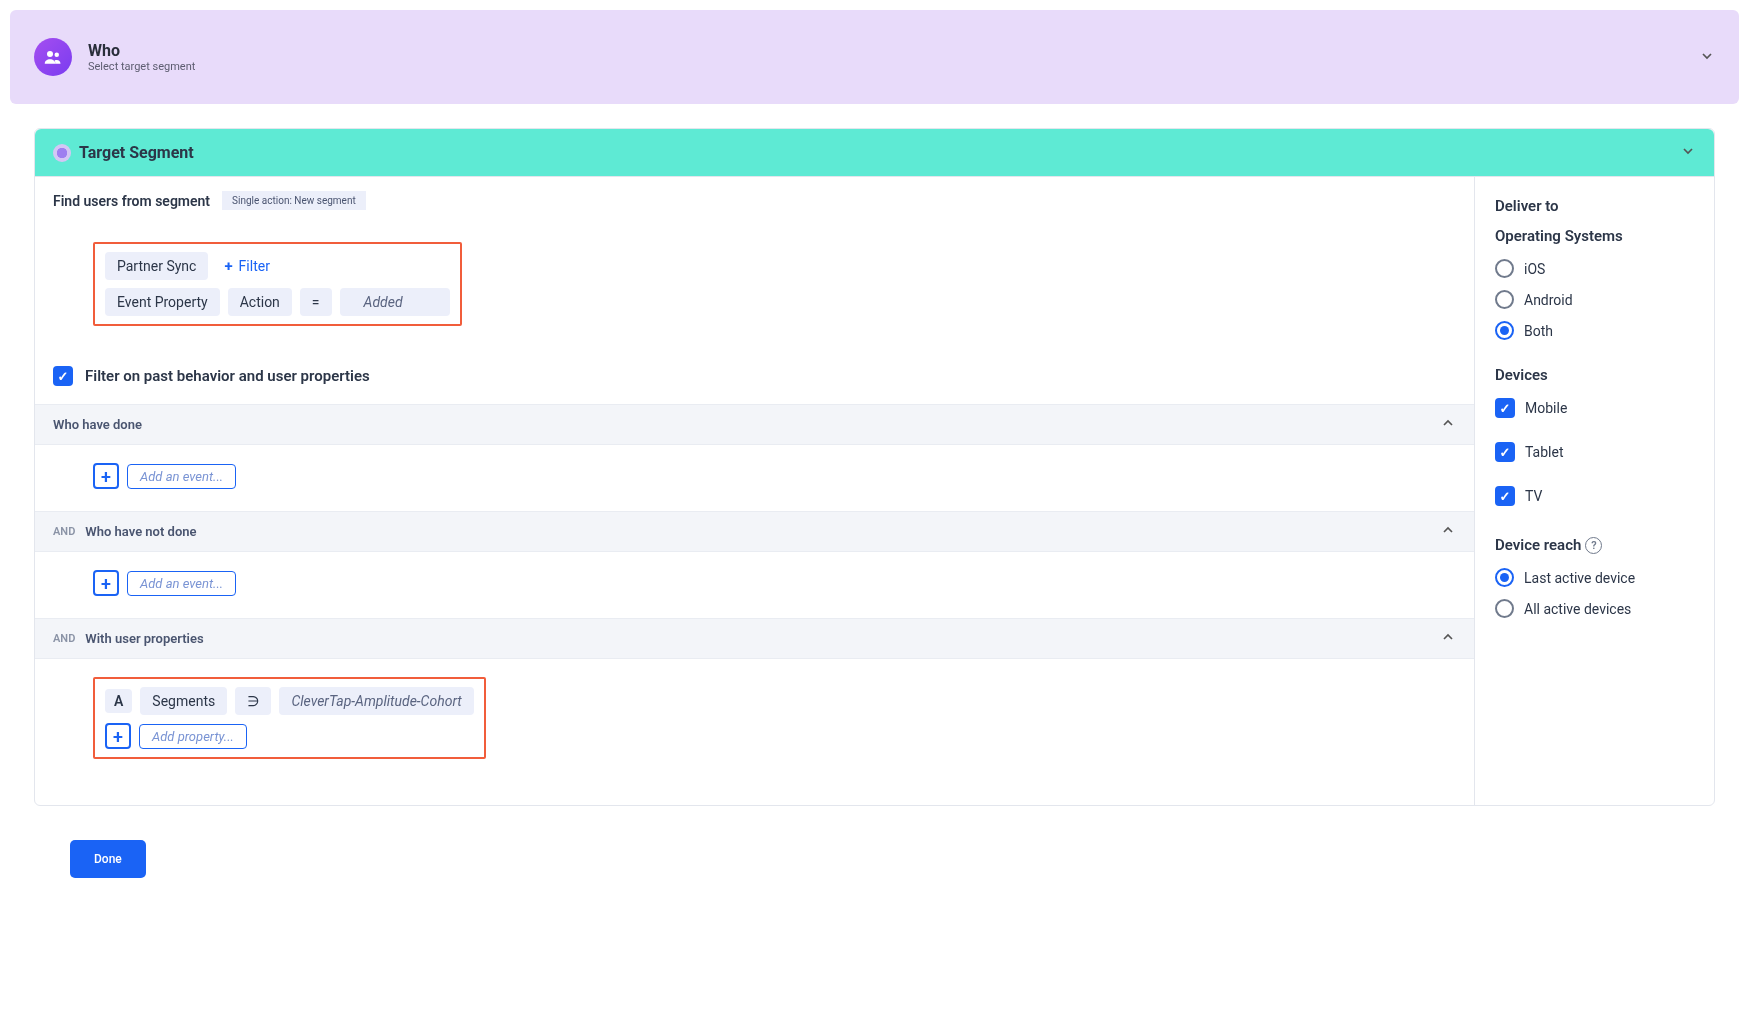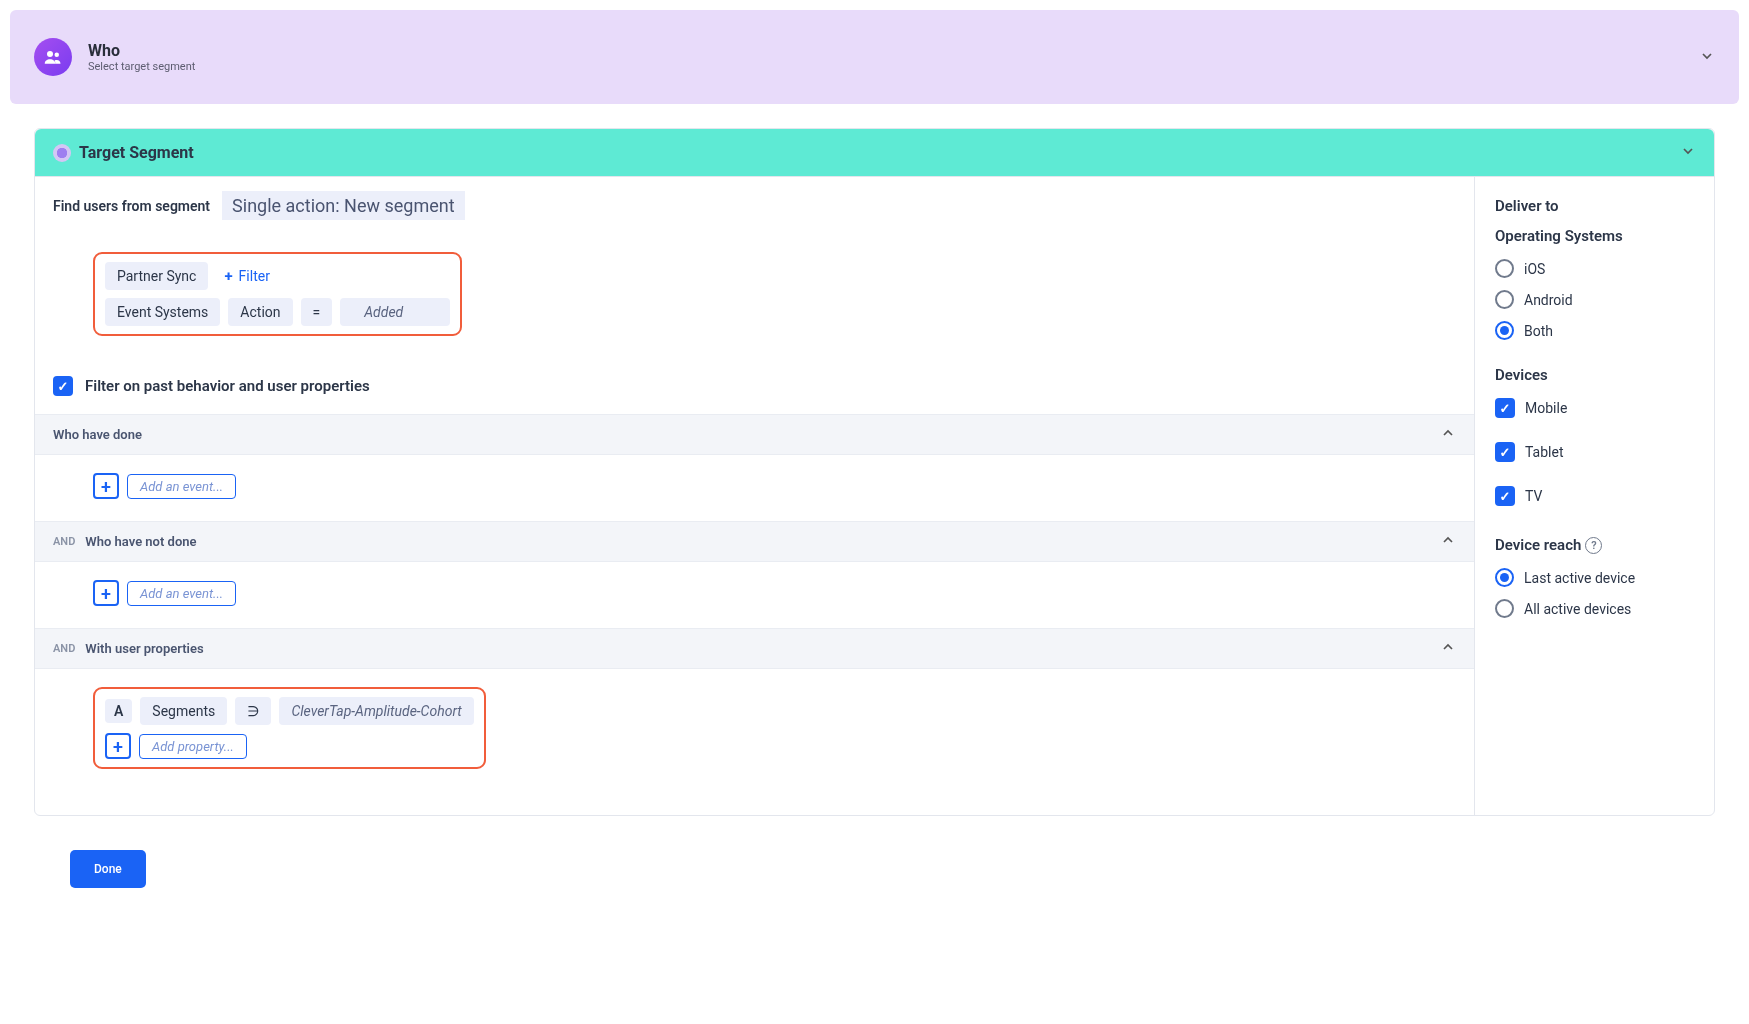--- a/index.html
+++ b/index.html
@@ -44,37 +44,37 @@
   .card-body { display: flex; }
   .left-col { flex: 1; padding: 14px 0 24px 0; }
   .right-col { width: 240px; border-left: 1px solid #e3e6ed; padding: 20px 20px 24px 20px; }
 
   .find-users {
     display: flex; align-items: center; gap: 12px;
     padding: 0 18px 14px 18px;
   }
   .find-users-label { font-weight: 600; color: #2c3648; }
   .segment-badge {
-    background: #eceffa; color: #4a5470; padding: 4px 10px; border-radius: 0; font-size: 18px;
+    background: #eceffa; color: #4a5470; padding: 4px 10px; border-radius: 0; font-size: 10px;
   }
 
   .section-header {
     background: #f3f5f9; padding: 10px 18px;
     display: flex; align-items: center;
     border-top: 1px solid #e9ecf2; border-bottom: 1px solid #e9ecf2;
     font-size: 13px; color: #4a5570; font-weight: 600;
   }
   .section-header .and-tag {
     font-size: 11px; color: #8a93a6; font-weight: 600; margin-right: 10px;
   }
   .section-header .chevron-up { margin-left: auto; color: #555; }
 
   .section-body { padding: 18px 18px 22px 58px; }
 
-  .highlight-box { border: 2.5px solid #f15d3b; padding: 8px 10px; border-radius: 9px; display: inline-block; }
+  .highlight-box { border: 2.5px solid #f15d3b; padding: 8px 10px; border-radius: 2px; display: inline-block; }
   .pill {
     background: #eceffa; padding: 6px 12px; border-radius: 4px; font-size: 14px;
     display: inline-block; color: #2c3648;
   }
   .pill.italic { font-style: italic; color: #5a6480; }
   .pill.wide { min-width: 110px; padding: 6px 24px; }
   .filter-link { color: #1a63f5; font-size: 14px; display: inline-flex; align-items: center; gap: 6px; margin-left: 8px; cursor: pointer; }
   .filter-link .plus { font-weight: 700; font-size: 15px; }
   .row-gap { display: flex; align-items: center; gap: 8px; flex-wrap: wrap; }
   .row-sep { height: 8px; }
@@ -169,21 +169,21 @@
         <div class="highlight-box">
           <div class="row-gap">
             <span class="pill">Partner Sync</span>
             <span class="filter-link">
               <span class="plus">+</span>
               <span>Filter</span>
             </span>
           </div>
           <div class="row-sep"></div>
           <div class="row-gap">
-            <span class="pill">Event Systems</span>
+            <span class="pill">Event Property</span>
             <span class="pill">Action</span>
             <span class="pill">=</span>
             <span class="pill italic wide">Added</span>
           </div>
         </div>
       </div>
 
       <div class="filter-check-row">
         <span class="checkbox checked"></span>
         <span class="filter-check-label">Filter on past behavior and user properties</span>

